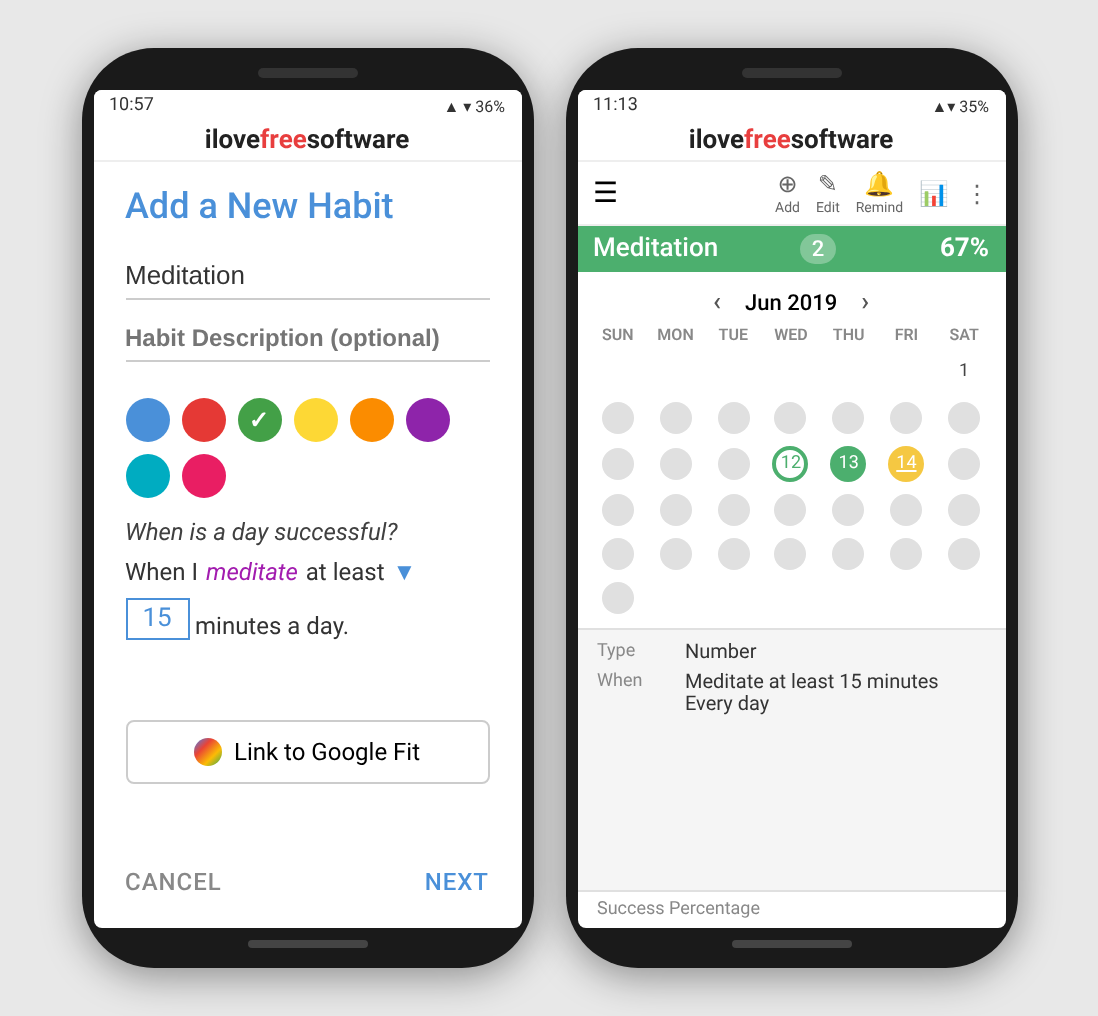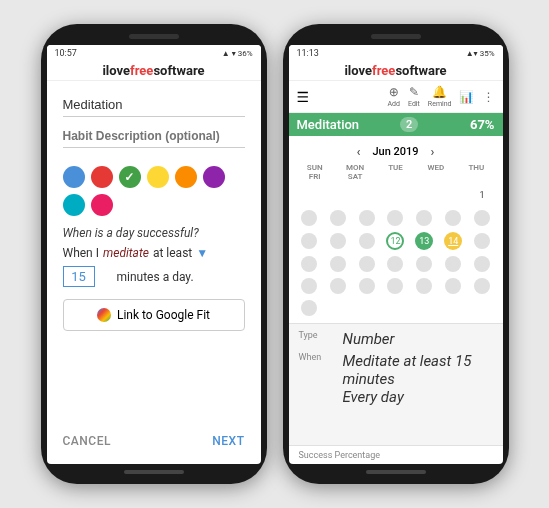--- a/index.html
+++ b/index.html
@@ -157,31 +157,31 @@
     .when-row {
       display: flex;
       align-items: center;
       gap: 4px;
       font-size: 12px;
       color: #333;
       margin-bottom: 6px;
     }
 
     .when-row .highlight-text {
-      color: #7f1d1d;
+      color: #a21caf;
       font-style: italic;
     }
 
     .minutes-row {
       display: flex;
-      align-items: center;
-      gap: 22px;
+      align-items: flex-end;
+      gap: 3px;
       font-size: 12px;
       color: #333;
-      margin-bottom: 4px;
+      margin-bottom: 32px;
     }
 
     .minutes-input-box {
       border: 1px solid #4a90d9;
       padding: 2px 6px;
       font-size: 13px;
       color: #4a90d9;
       width: 32px;
       text-align: center;
     }
@@ -304,21 +304,21 @@
       font-size: 13px;
       cursor: pointer;
     }
 
     .calendar-grid {
       width: 100%;
     }
 
     .cal-header-row {
       display: grid;
-      grid-template-columns: repeat(5, 1fr);
+      grid-template-columns: repeat(7, 1fr);
       text-align: center;
       font-size: 8px;
       color: #888;
       font-weight: 600;
       padding-bottom: 2px;
     }
 
     .cal-row {
       display: grid;
       grid-template-columns: repeat(7, 1fr);
@@ -381,23 +381,22 @@
       margin-bottom: 4px;
     }
 
     .info-label {
       font-size: 9px;
       color: #888;
       min-width: 36px;
     }
 
     .info-value {
-      font-size: 15px;
+      font-size: 10px;
       color: #333;
-      font-style: italic;
     }
 
     .success-percentage-section {
       border-top: 1px solid #e0e0e0;
       padding: 4px 10px;
       font-size: 9px;
       color: #888;
     }
 
     .menu-icon-sym {
@@ -420,20 +419,21 @@
           <span>▾</span>
           <span>36%</span>
         </div>
       </div>
 
       <div class="brand-header">
         <span class="ilove">ilove</span><span class="free">free</span><span class="software">software</span>
       </div>
 
       <div class="left-content">
+        <div class="add-habit-title">Add a New Habit</div>
 
         <input class="input-field" type="text" value="Meditation" style="">
 
         <input class="input-field placeholder-text" type="text" placeholder="Habit Description (optional)" style="">
 
         <div class="color-circles">
           <div class="color-circle" style="background:#4a90d9"></div>
           <div class="color-circle" style="background:#e53935"></div>
           <div class="color-circle selected" style="background:#43a047"></div>
           <div class="color-circle" style="background:#fdd835"></div>

